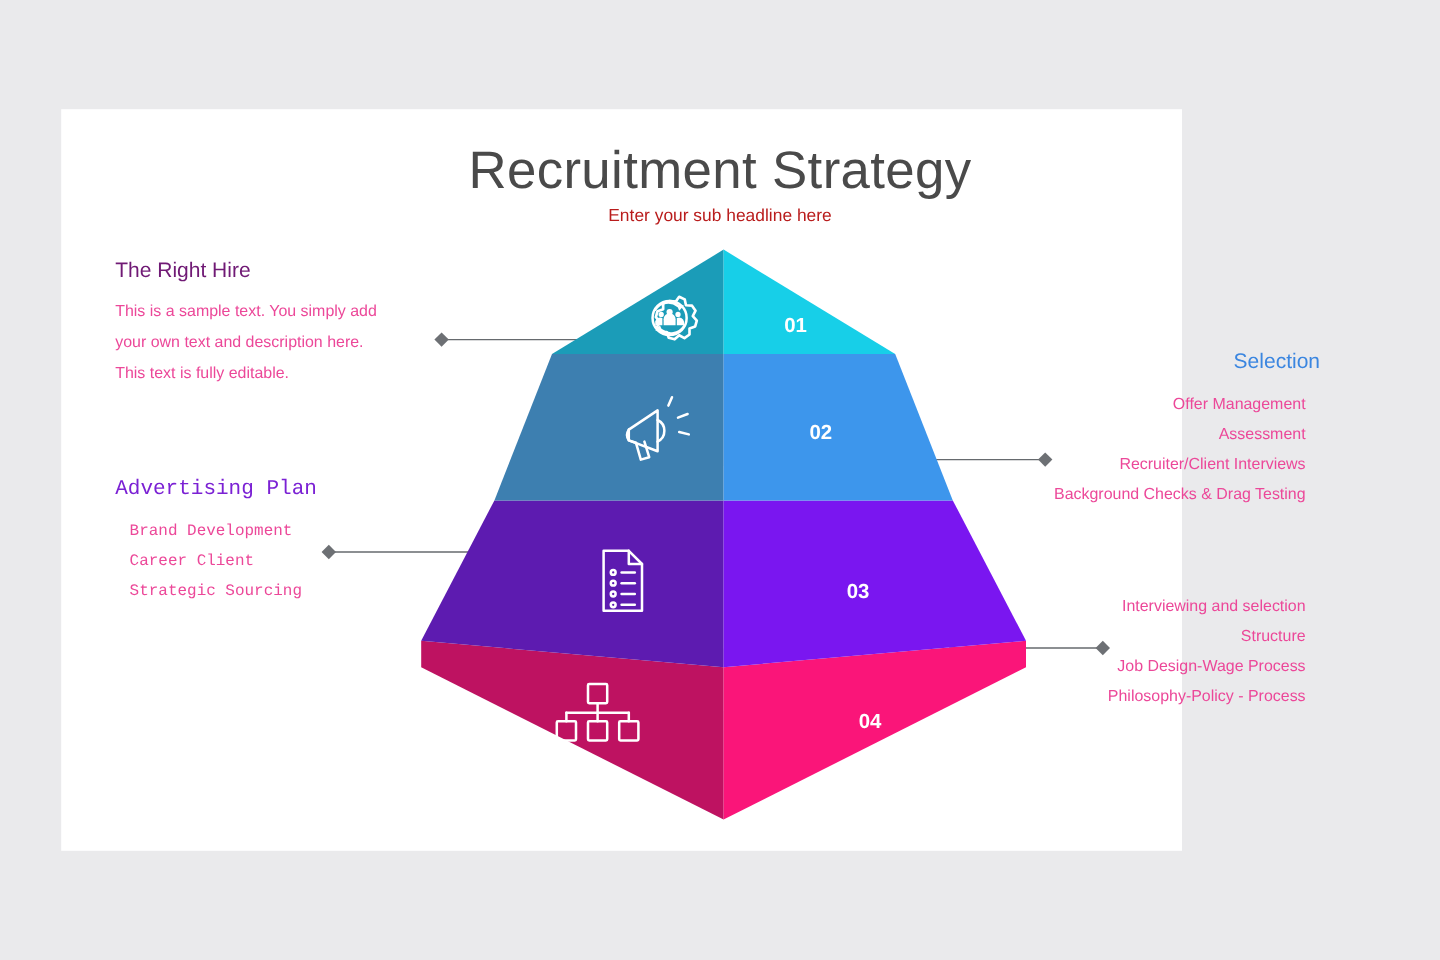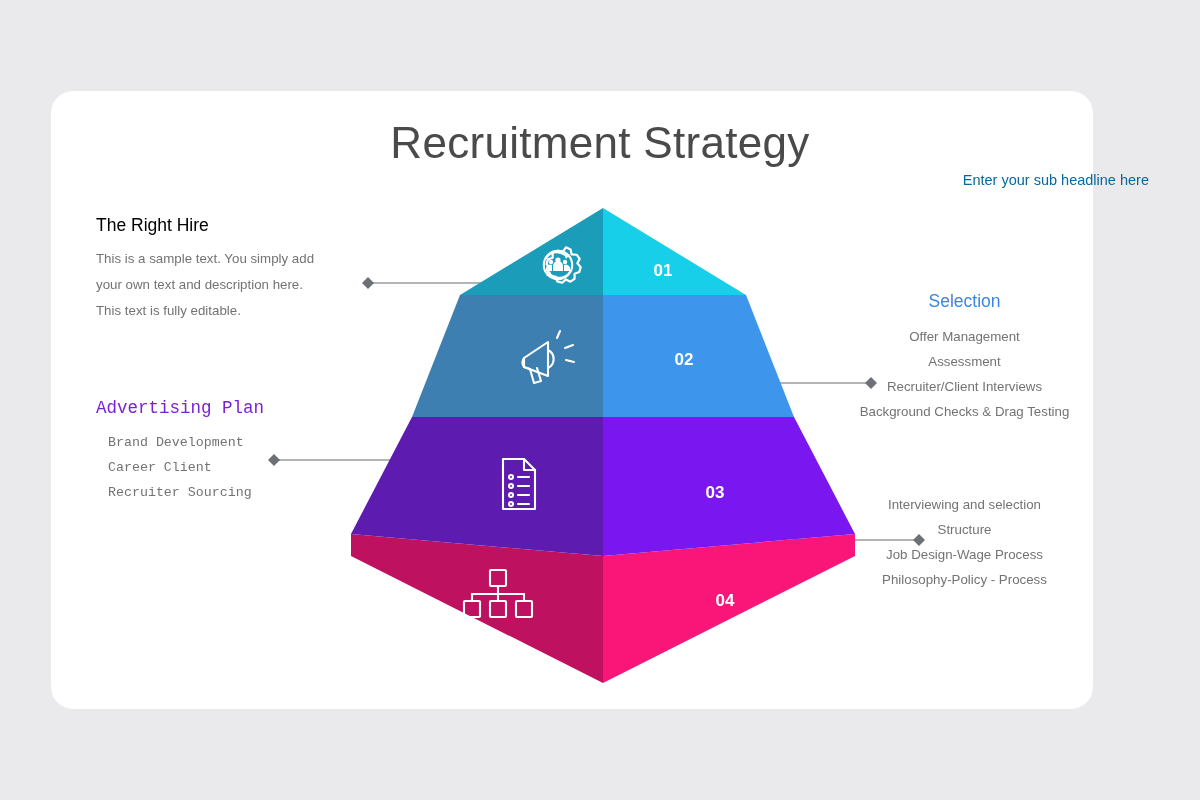--- a/index.html
+++ b/index.html
@@ -7,36 +7,35 @@
     width:1200px; height:800px;
     background:#eaeaec;
     font-family:"Liberation Sans", sans-serif;
     overflow:hidden;
   }
   #stage { position:relative; width:1200px; height:800px; }
 
   #card {
     position:absolute;
     left:51px; top:91px;
-    width:1042px; height:618px;
+    width:934px; height:618px;
     background:#ffffff;
-    border-radius:22px;
   }
 
   
   #title {
     position:absolute; left:0; top:27px; width:1098px;
     text-align:center;
     font-size:44px; font-weight:400; color:#4a4a4a;
     letter-spacing:0.3px;
   }
   #subtitle {
     position:absolute; left:0; top:81px; width:1098px;
-    text-align:right;
-    font-size:14.5px; font-weight:400; color:#0369a1;
+    text-align:center;
+    font-size:14.5px; font-weight:400; color:#b91c1c;
   }
 
   
   #pyramid {
     position:absolute; left:292px; top:113px;
     width:520px; height:492px;
   }
   #pyramid svg { display:block; width:520px; height:492px; overflow:visible; }
 
   .tier-num {
@@ -52,27 +51,27 @@
   
   #connectors { position:absolute; left:0; top:0; width:1098px; height:618px; }
   #connectors svg { display:block; width:1098px; height:618px; }
   .conn-line { stroke:#666a6e; stroke-width:1.2; fill:none; }
   .conn-dot  { fill:#6d7074; }
 
   
   .blk { position:absolute; }
   .blk h3 { font-size:17.5px; font-weight:400; margin-bottom:10px; }
   .blk p, .blk li {
-    font-size:13.3px; font-weight:400; color:#737373;
+    font-size:13.3px; font-weight:400; color:#ec4899;
     line-height:25px; list-style:none;
   }
   .blk ul { margin:12px; padding:0; }
 
   .left  { text-align:left; }
-  .right { text-align:center; }
+  .right { text-align:right; }
 
   #blk-right-hire     { left:45px;  top:124px; width:250px; }
   #blk-advertising    { left:45px;  top:307px; width:250px;font-family:Liberation Mono, monospace; }
   #blk-selection      { left:778px; top:200px; width:271px; }
   #blk-structure      { left:778px; top:389px; width:271px; }
 
   #blk-right-hire  p { line-height:26px; }
 </style>
 </head>
 <body>
@@ -187,32 +186,32 @@
             <path class="ico-f" d="M0,-1 a5,5 0 0 1 10,0 l0,5 l-10,0 Z"></path>
             <path class="ico-f" d="M-7,1 a4.2,4.2 0 0 1 6,-3 l0,6 l-6,0 Z"></path>
             <path class="ico-f" d="M17,1 a4.2,4.2 0 0 0 -6,-3 l0,6 l6,0 Z"></path>
           </g>
         </g>
 
       </svg>
     </div>
 
     <div class="blk left" id="blk-right-hire">
-      <h3 style="color:#000000">The Right Hire</h3>
+      <h3 style="color:#701a75">The Right Hire</h3>
       <p>This is a sample text. You simply add</p>
       <p>your own text and description here.</p>
       <p>This text is fully editable.</p>
     </div>
 
     <div class="blk left" id="blk-advertising">
       <h3 style="color:#7b21d4">Advertising Plan</h3>
       <ul>
         <li>Brand Development</li>
         <li>Career Client</li>
-        <li>Recruiter Sourcing</li>
+        <li>Strategic Sourcing</li>
       </ul>
     </div>
 
     <div class="blk right" id="blk-selection">
       <h3 style="color:#3b86e0">Selection</h3>
       <ul>
         <li>Offer Management</li>
         <li>Assessment</li>
         <li>Recruiter/Client Interviews</li>
         <li>Background Checks &amp; Drag Testing</li>

